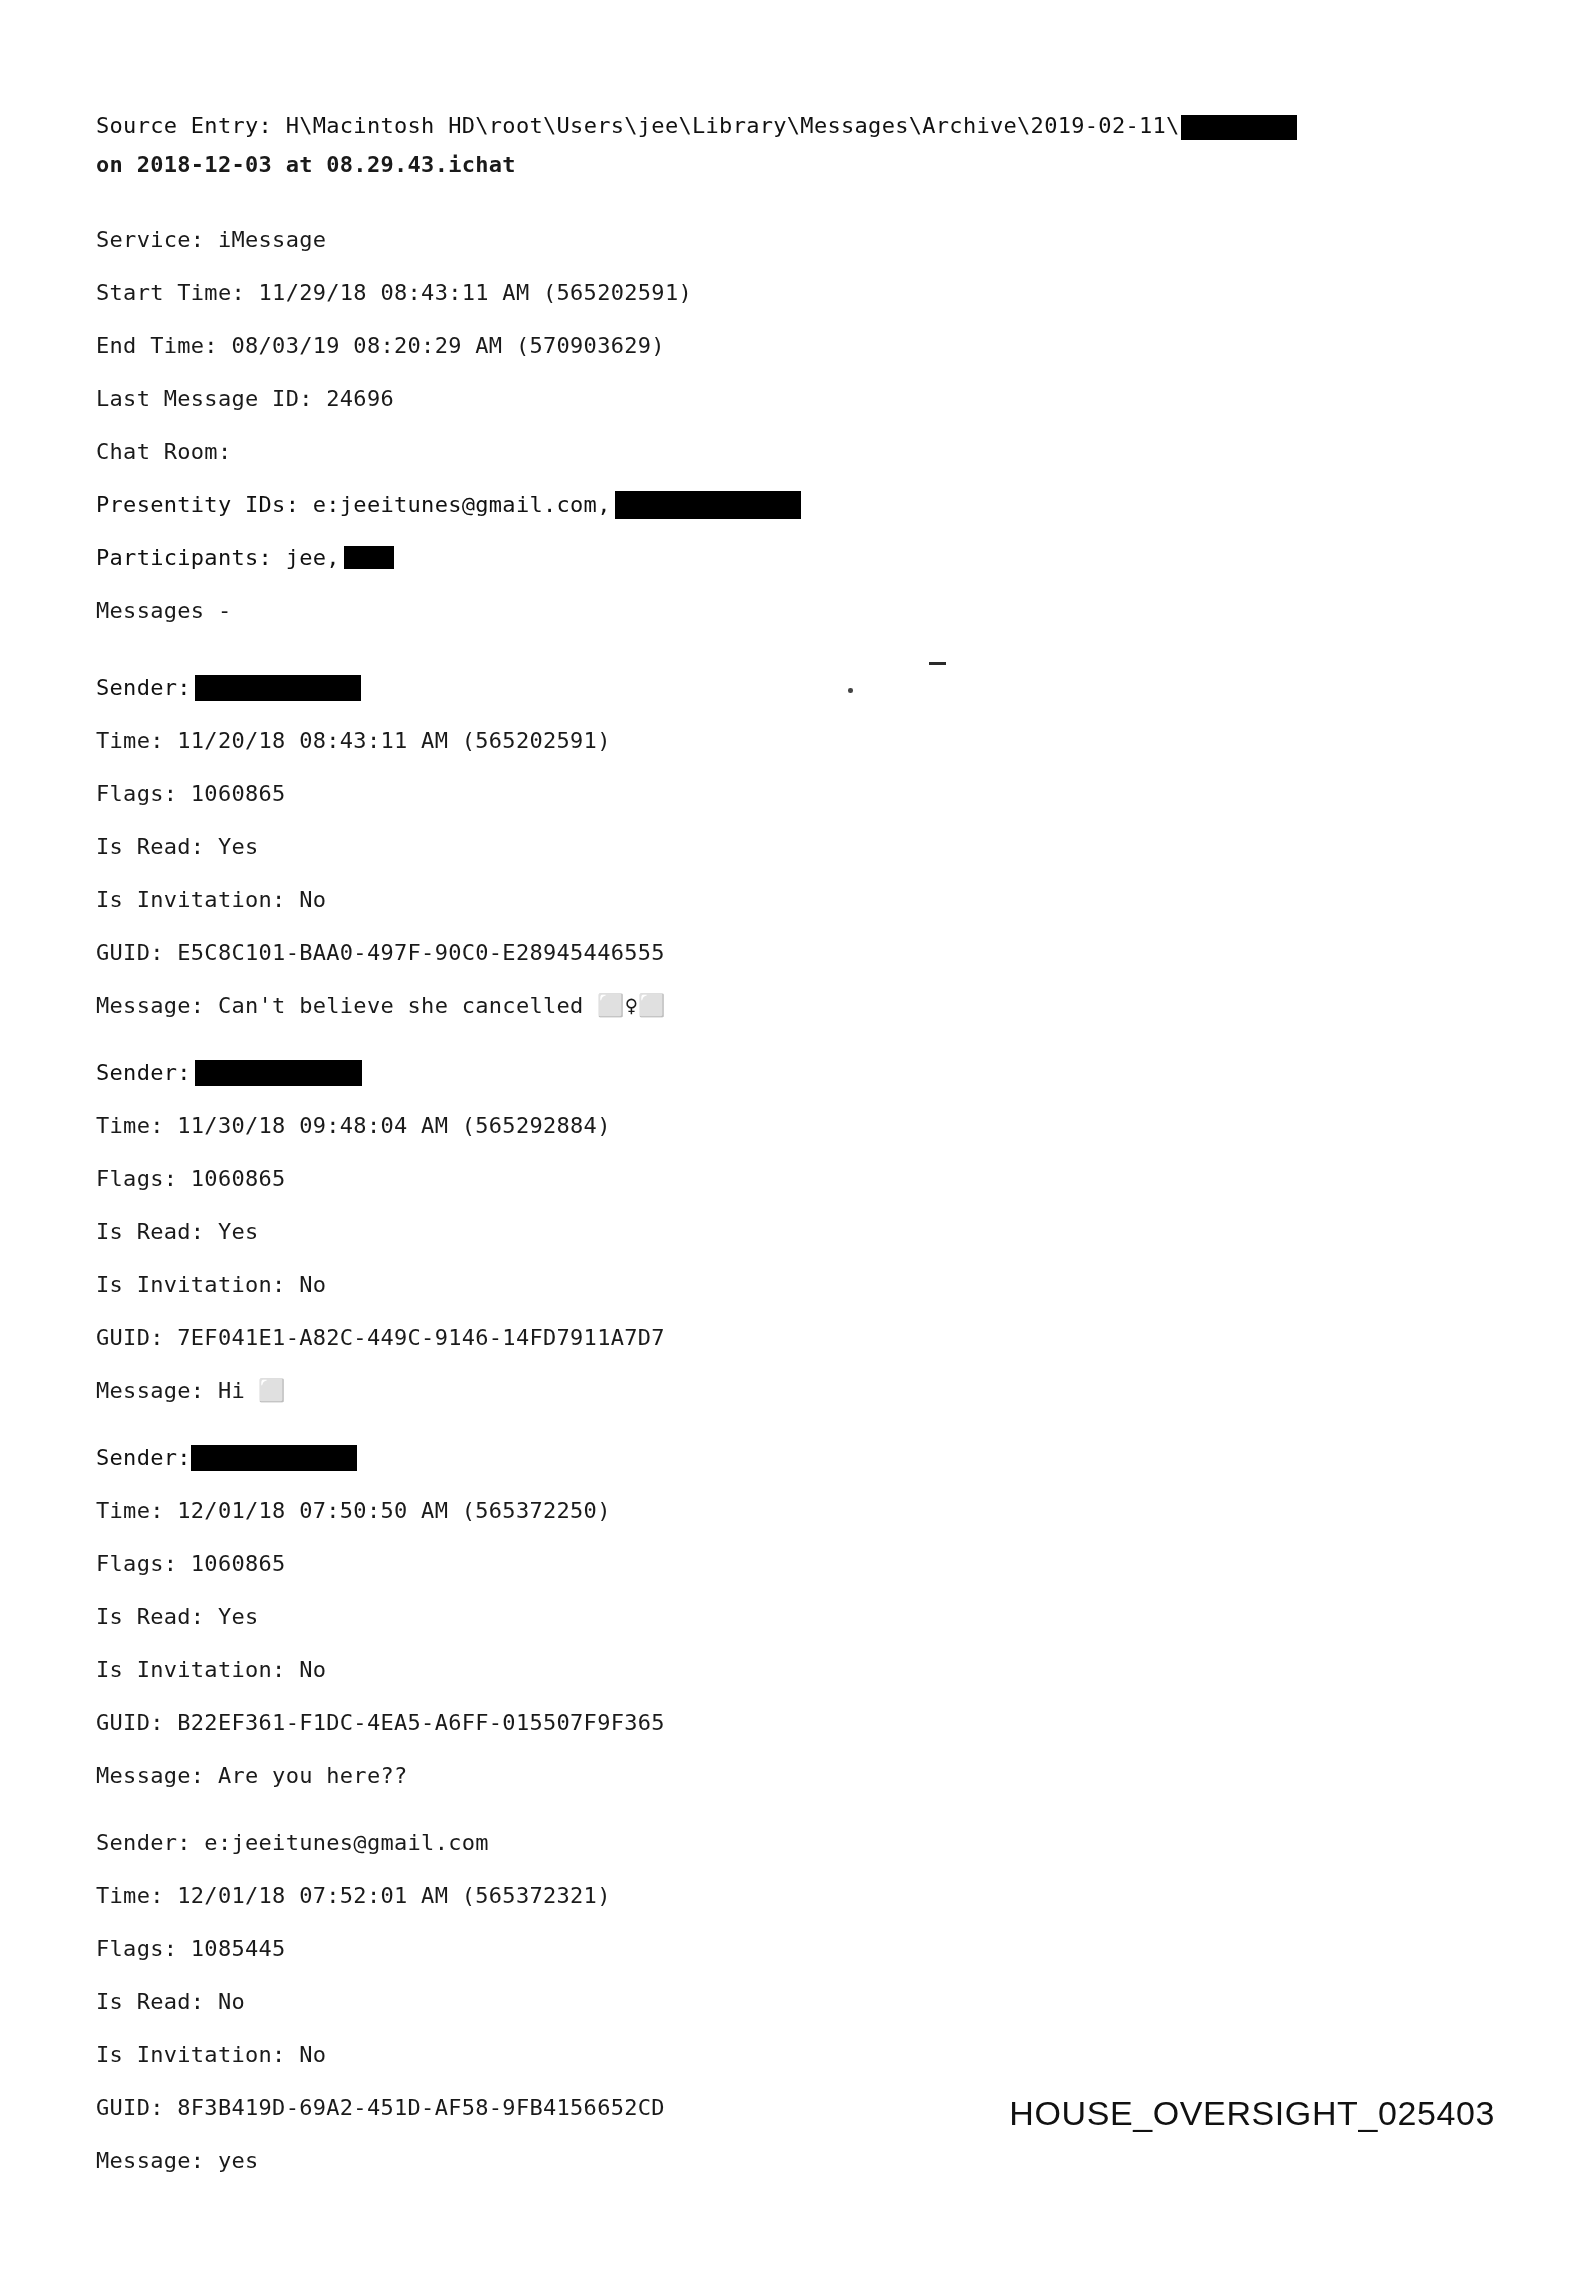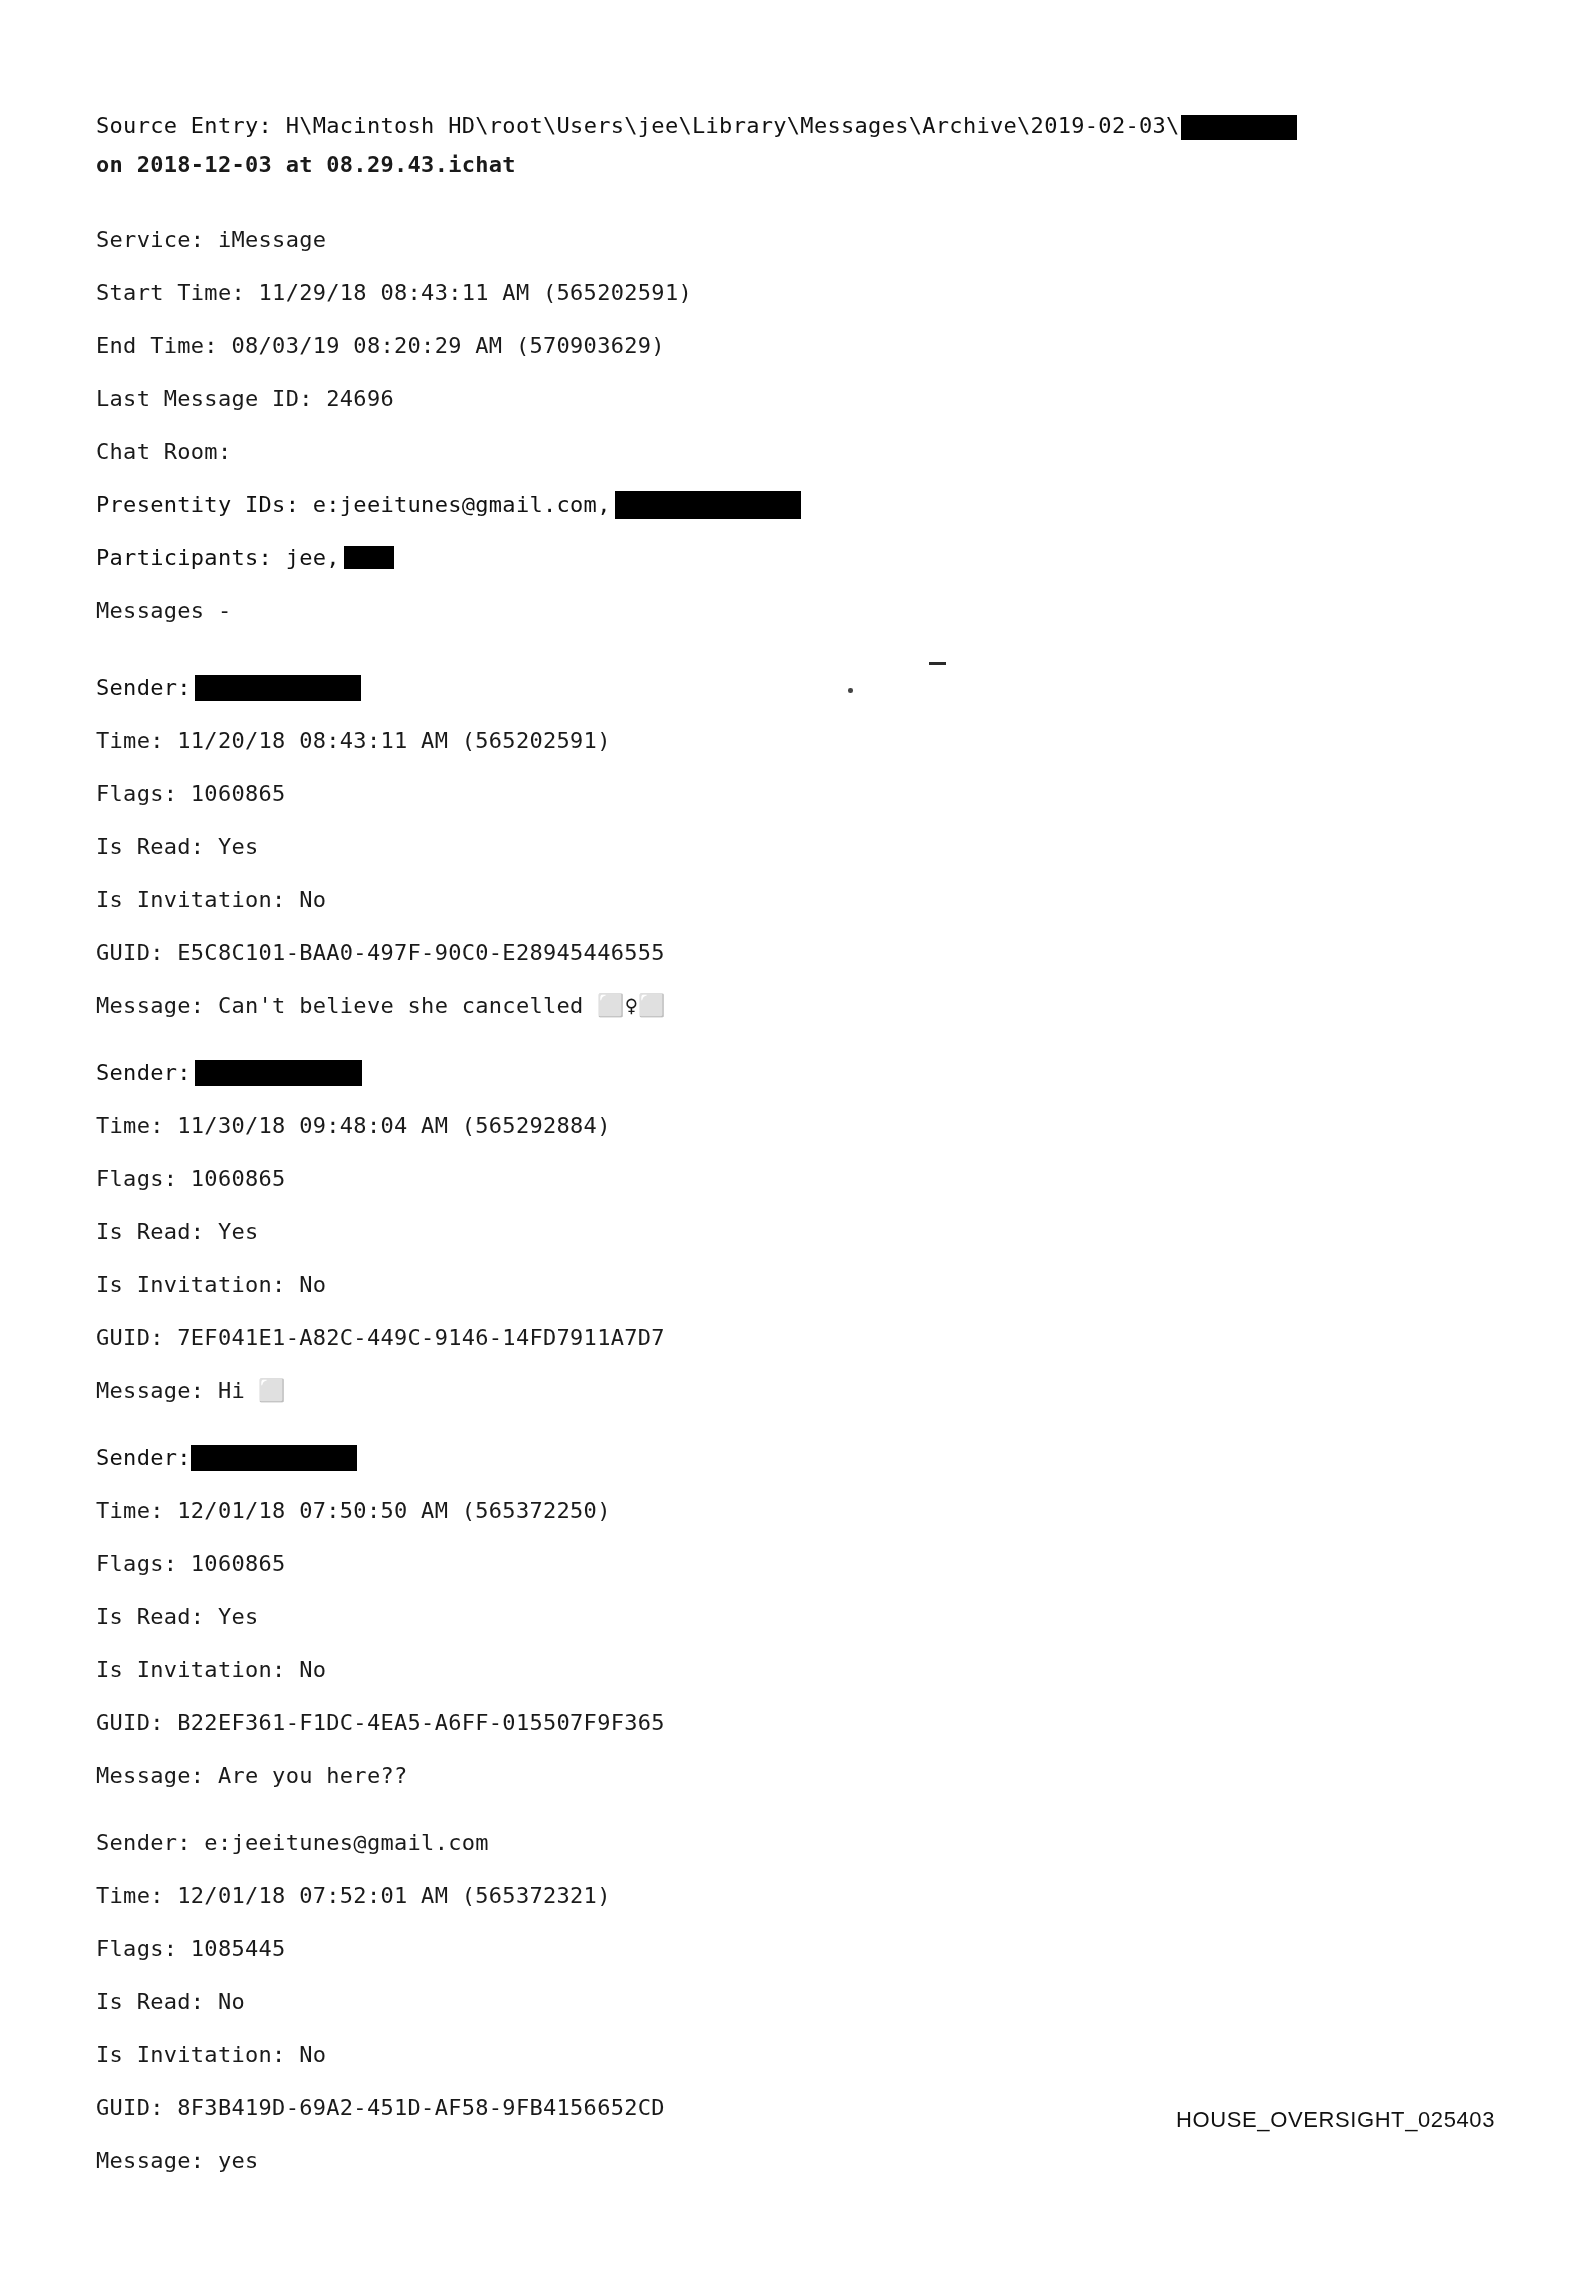--- a/index.html
+++ b/index.html
@@ -73,37 +73,37 @@
     width: 4.5px;
     height: 4.5px;
     background: #444444;
     border-radius: 50%;
   }
   .footer {
     position: absolute;
     right: 96px;
     bottom: 44px;
     font-family: "Liberation Sans", sans-serif;
-    font-size: 22px;
+    font-size: 34px;
     letter-spacing: 0.6px;
     color: #111111;
   }
 </style>
 </head>
 <body>
 
 <div class="page">
 
   <div class="content">
 
     <div class="header-block">
       <div class="inline-row">
         <span>Source Entry:</span>
         <span>&nbsp;</span>
-        <span>H\Macintosh HD\root\Users\jee\Library\Messages\Archive\2019-02-03\</span>
+        <span>H\Macintosh HD\root\Users\jee\Library\Messages\Archive\2019-02-11\</span>
         <span class="redaction r-source"></span>
       </div>
       <div class="line" style="margin-top:-14px;font-weight:bold;">on 2018-12-03 at 08.29.43.ichat</div>
     </div>
 
     <div class="line">Service: iMessage</div>
     <div class="line">Start Time: 11/29/18 08:43:11 AM (565202591)</div>
     <div class="line">End Time: 08/03/19 08:20:29 AM (570903629)</div>
     <div class="line">Last Message ID: 24696</div>
     <div class="line">Chat Room:</div>

